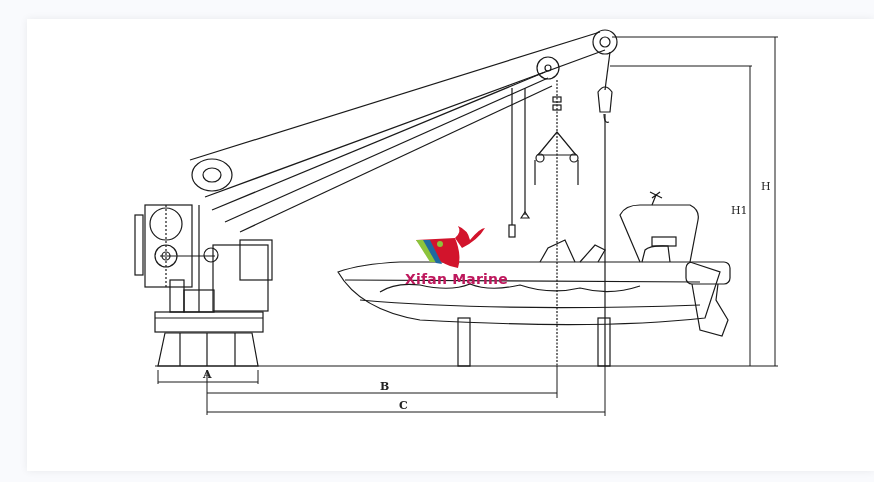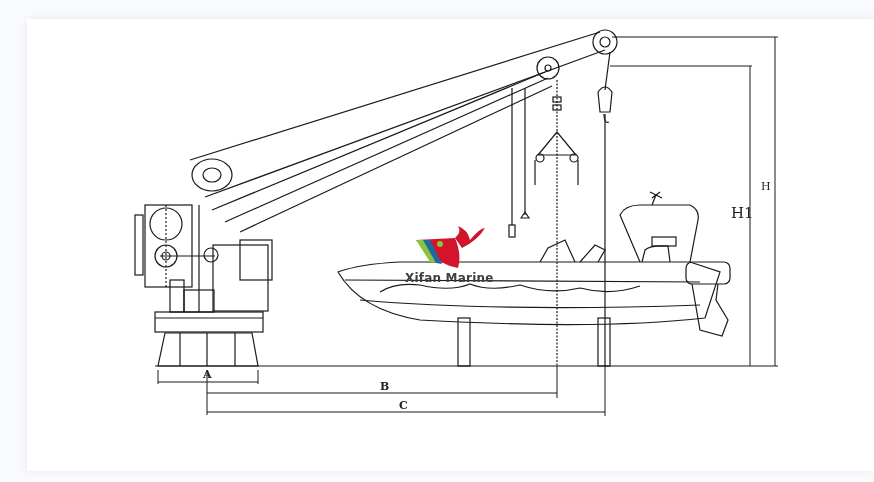--- a/index.html
+++ b/index.html
@@ -1,21 +1,21 @@
 <!DOCTYPE html>
 <html><head>
 <meta charset="utf-8">
 <style>
   html, body { margin:0; padding:0; }
   body { width:874px; height:482px; background:#f9fafd; position:relative; overflow:hidden; font-family:"Liberation Sans", sans-serif; }
   .card { position:absolute; left:27px; top:19px; width:847px; height:452px; background:#ffffff; box-shadow:0 0 8px rgba(0,0,0,0.07); }
   svg { position:absolute; left:0; top:0; }
   .lbl { position:absolute; font-family:"DejaVu Serif", serif; color:#222; }
   .dimlbl { font-weight:bold; font-size:11px; }
-  .brand { position:absolute; left:405px; top:271px; font-family:"DejaVu Sans", sans-serif; font-weight:bold; font-size:12px; color:#404040; letter-spacing:0.2px; }
+  .brand { position:absolute; left:405px; top:271px; font-family:"DejaVu Sans", sans-serif; font-weight:bold; font-size:14px; color:#be185d; letter-spacing:0.2px; }
 </style>
 </head>
 <body>
 
 <div class="card"></div>
 
 <svg width="874" height="482" viewBox="0 0 874 482" fill="none" stroke="#1a1a1a" stroke-width="1.2">
 
   <line x1="155" y1="366" x2="778" y2="366"></line>
 
@@ -115,14 +115,14 @@
     <path d="M423 240 L430 240 L442 264 L436 263 Z" fill="#1e6aa0"></path>
     <path d="M455 238 Q462 232 458 226 Q468 230 470 240 Q480 228 485 228 Q478 240 462 248 Z" fill="#d2142c"></path>
     <circle cx="440" cy="244" r="3" fill="#8cc43c"></circle>
   </g>
 </svg>
 
 <div class="lbl dimlbl" style="left:203px;top:368px;">A</div>
 <div class="lbl dimlbl" style="left:380px;top:380px;">B</div>
 <div class="lbl dimlbl" style="left:399px;top:399px;">C</div>
 <div class="lbl" style="left:761px;top:180px;font-size:11px;">H</div>
-<div class="lbl" style="left:731px;top:204px;font-size:15px;">H1</div>
+<div class="lbl" style="left:731px;top:204px;font-size:11px;">H1</div>
 <div class="brand">Xifan Marine</div>
 
 </body></html>

